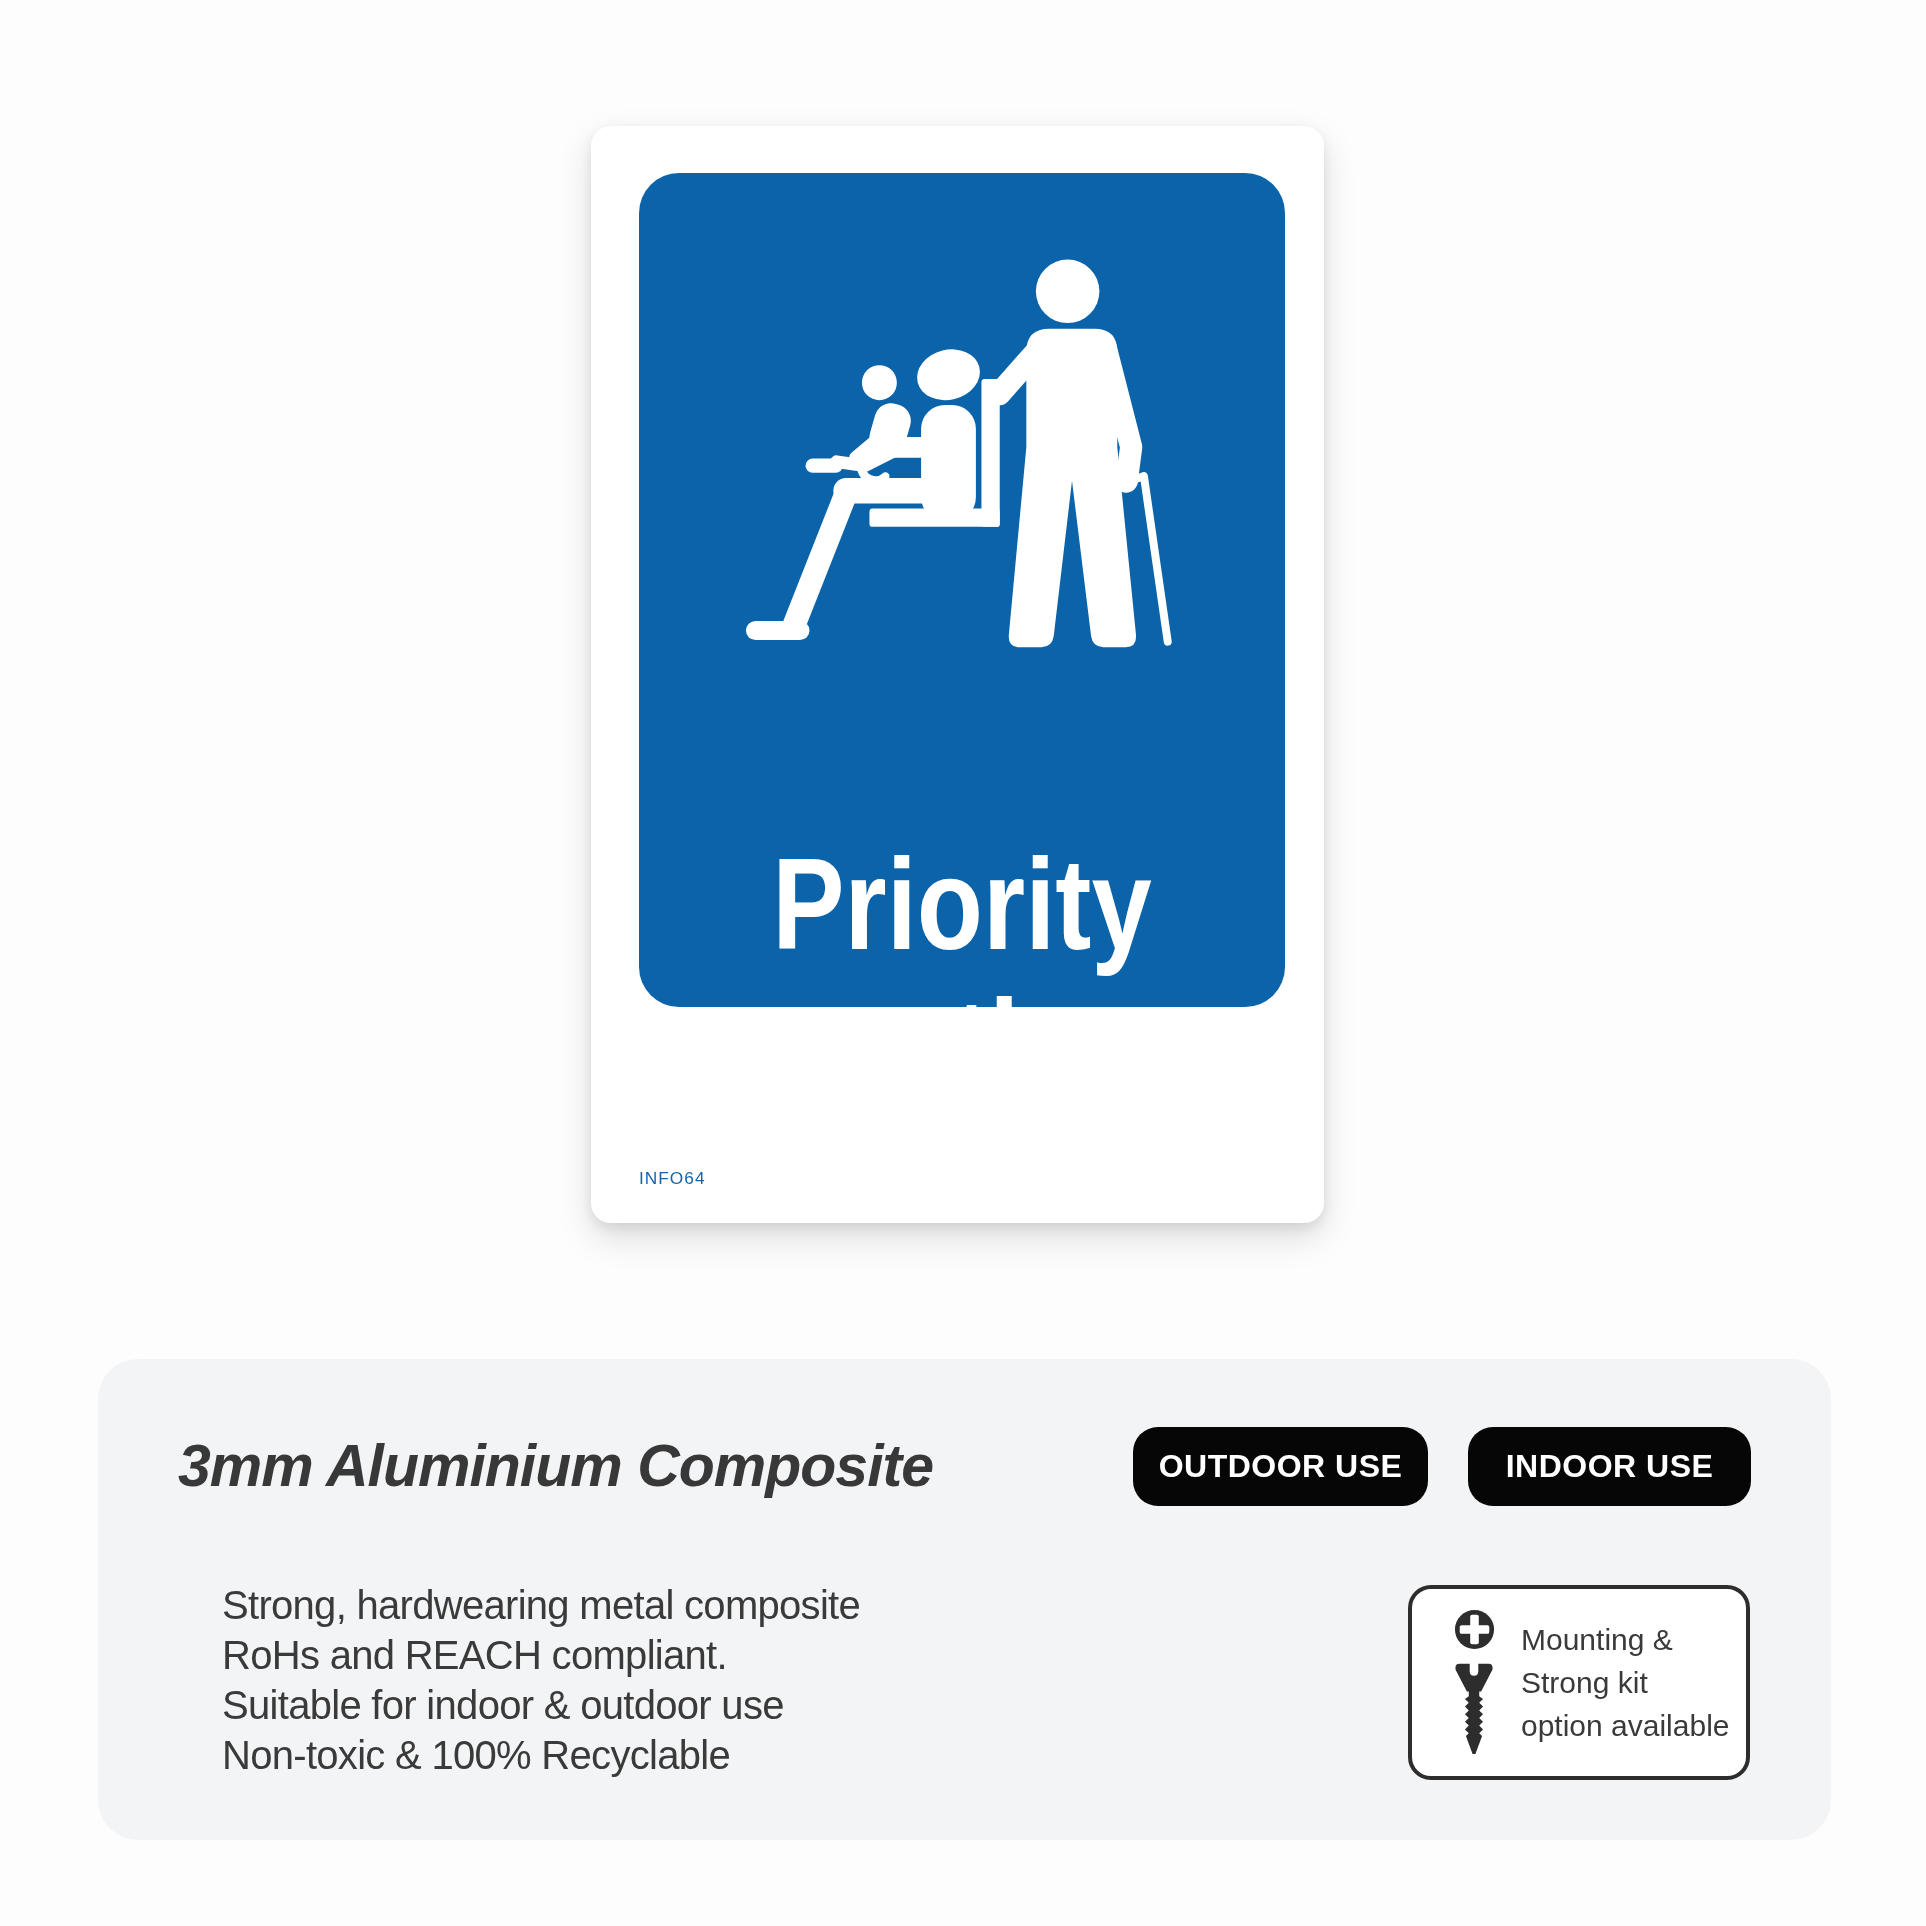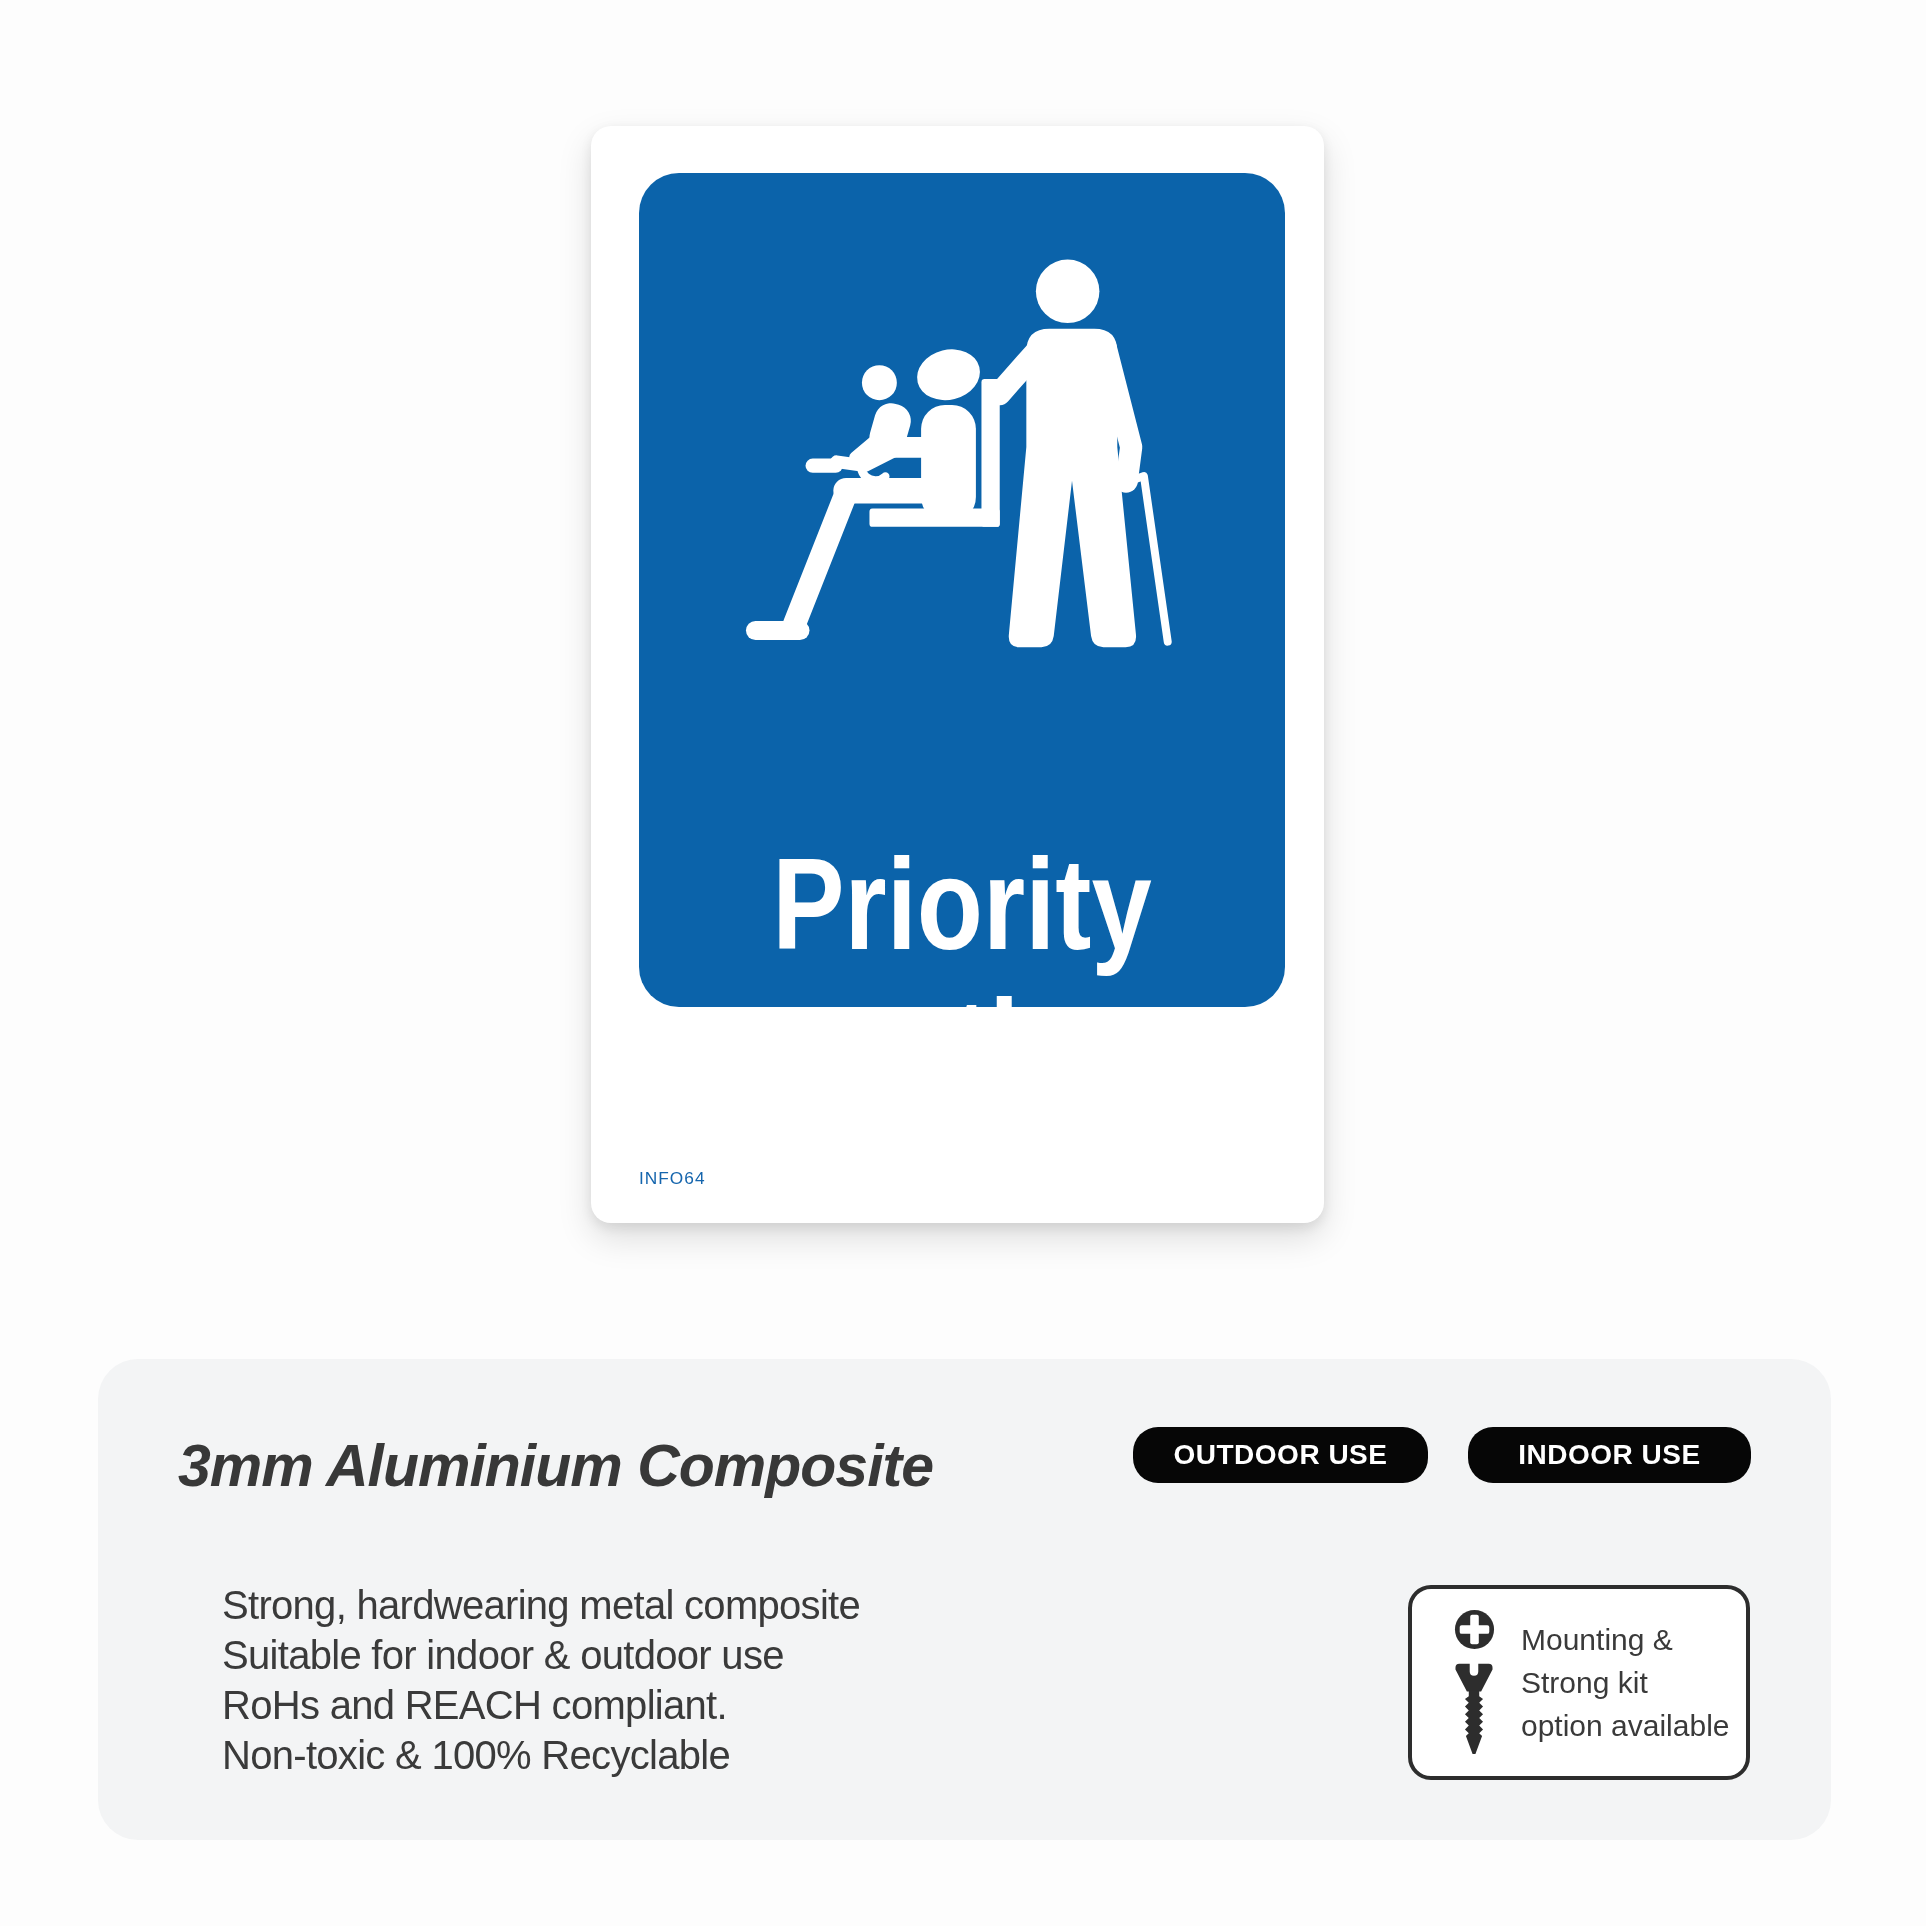--- a/index.html
+++ b/index.html
@@ -52,24 +52,24 @@
     position:absolute;left:98px;top:1359px;width:1733px;height:481px;
     background:var(--panel-bg);border-radius:40px;
   }
   .heading{
     position:absolute;left:80px;top:73px;
     font-size:59px;font-weight:bold;letter-spacing:-1px;color:#383838;
     white-space:nowrap;
     font-style:italic;
   }
   .badge{
-    position:absolute;top:68px;height:56px;
+    position:absolute;top:68px;height:79px;
     background:var(--badge-bg);border-radius:25px;
     display:flex;align-items:center;justify-content:center;
-    color:var(--badge-text);font-size:28px;font-weight:bold;letter-spacing:0.5px;
+    color:var(--badge-text);font-size:32px;font-weight:bold;letter-spacing:0.5px;
     white-space:nowrap;
   }
   .badge.outdoor{left:1035px;width:295px;}
   .badge.indoor{left:1370px;width:283px;}
   .desc{
     position:absolute;left:80px;top:221px;
     font-size:40px;line-height:50px;letter-spacing:-0.7px;color:var(--text-dark);
     white-space:nowrap;
     margin-left:44px;
   }
@@ -146,22 +146,22 @@
 
   <div class="details-panel">
 
     <div class="heading">3mm Aluminium Composite</div>
 
     <div class="badge outdoor">OUTDOOR USE</div>
     <div class="badge indoor">INDOOR USE</div>
 
     <div class="desc">
       <div>Strong, hardwearing metal composite</div>
+      <div>RoHs and REACH compliant.</div>
       <div>Suitable for indoor &amp; outdoor use</div>
-      <div>RoHs and REACH compliant.</div>
       <div>Non-toxic &amp; 100% Recyclable</div>
     </div>
 
     <div class="fix-box">
       <div class="fix-icons">
         <svg width="41" height="41" viewBox="0 0 86 86">
           <circle cx="43" cy="43" r="41" fill="#2d2d2d"></circle>
           <rect x="34" y="12" width="18" height="62" rx="4" fill="#ffffff"></rect>
           <rect x="12" y="34" width="62" height="18" rx="4" fill="#ffffff"></rect>
         </svg>

